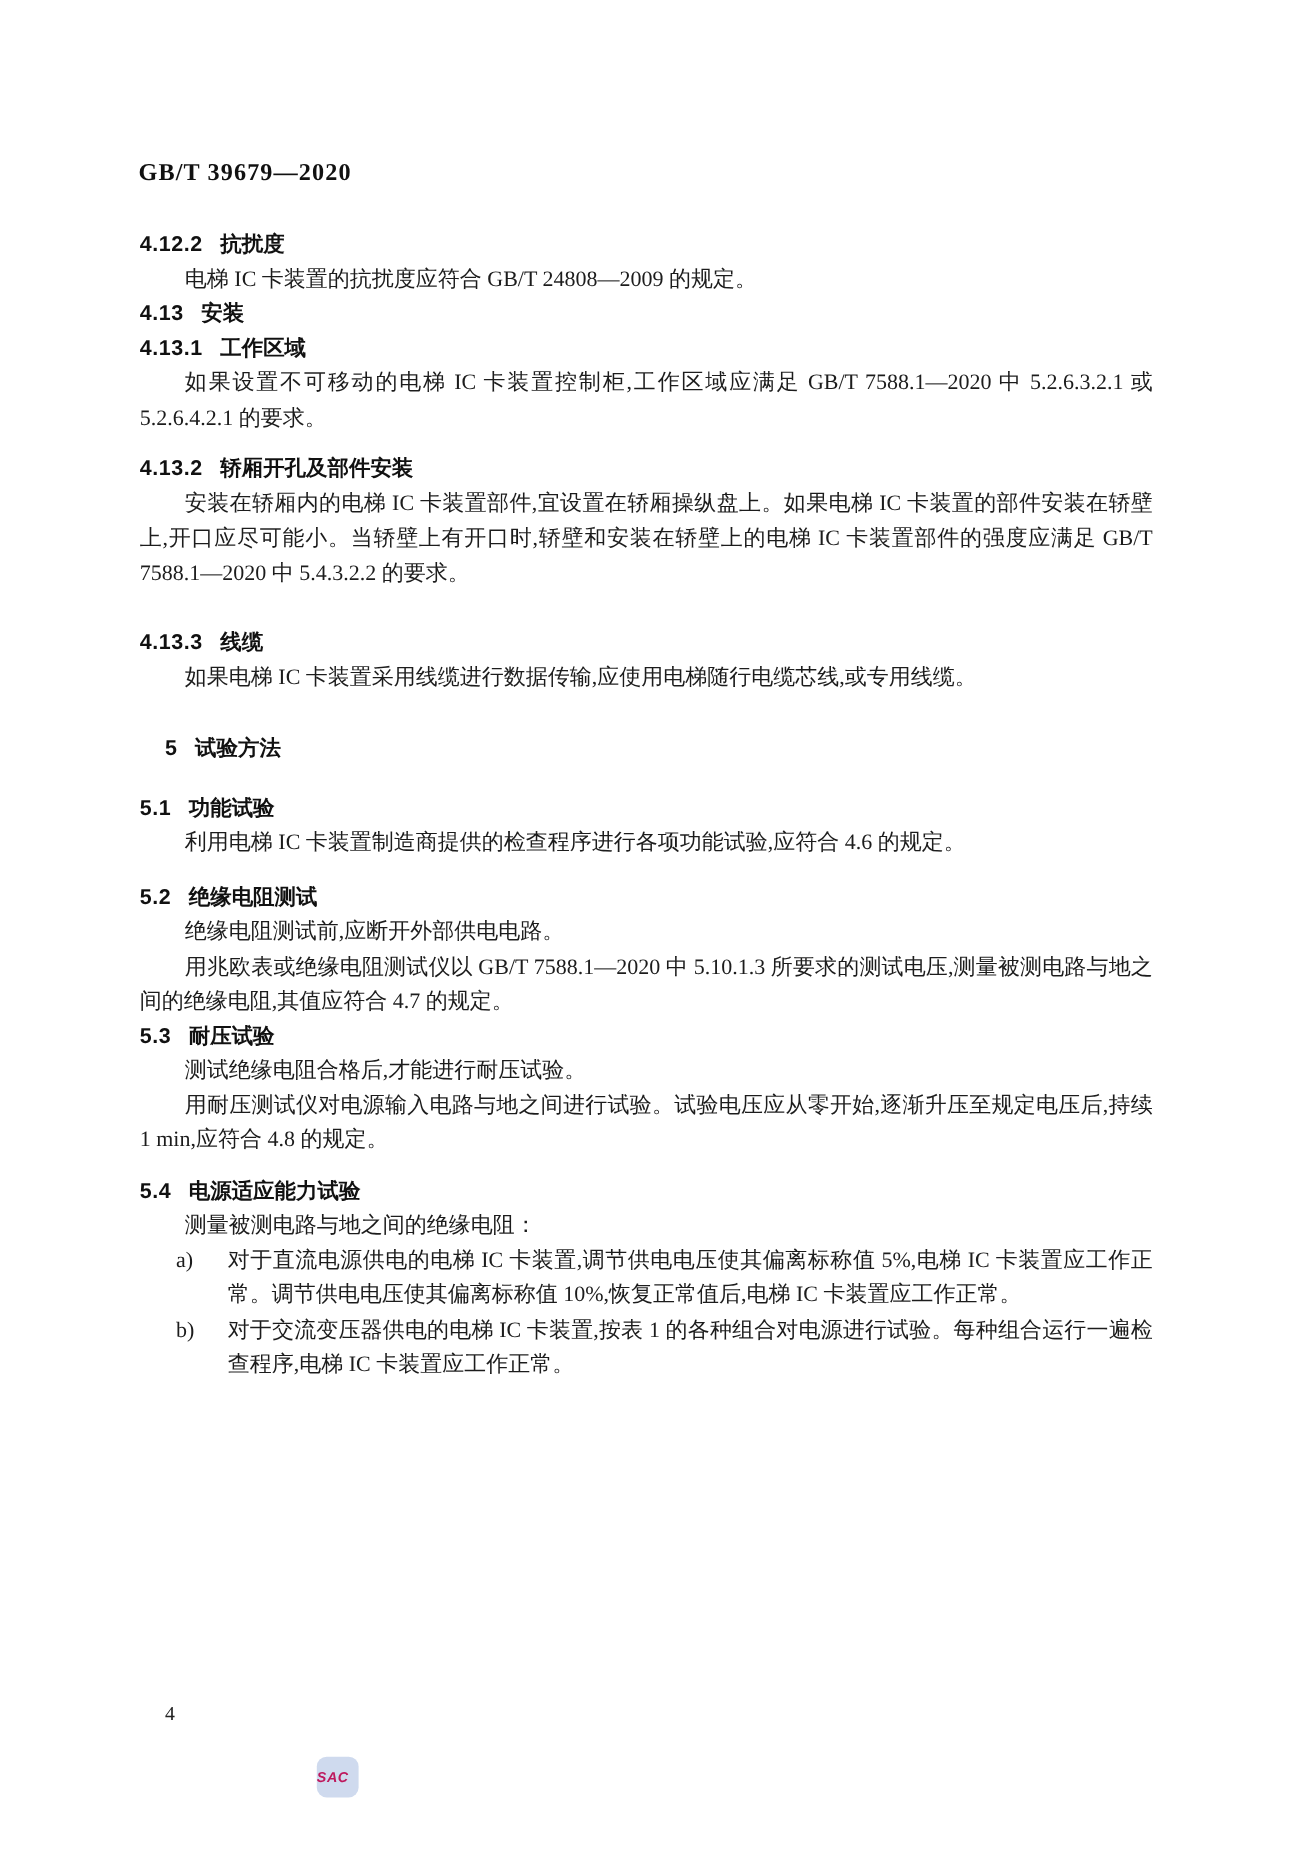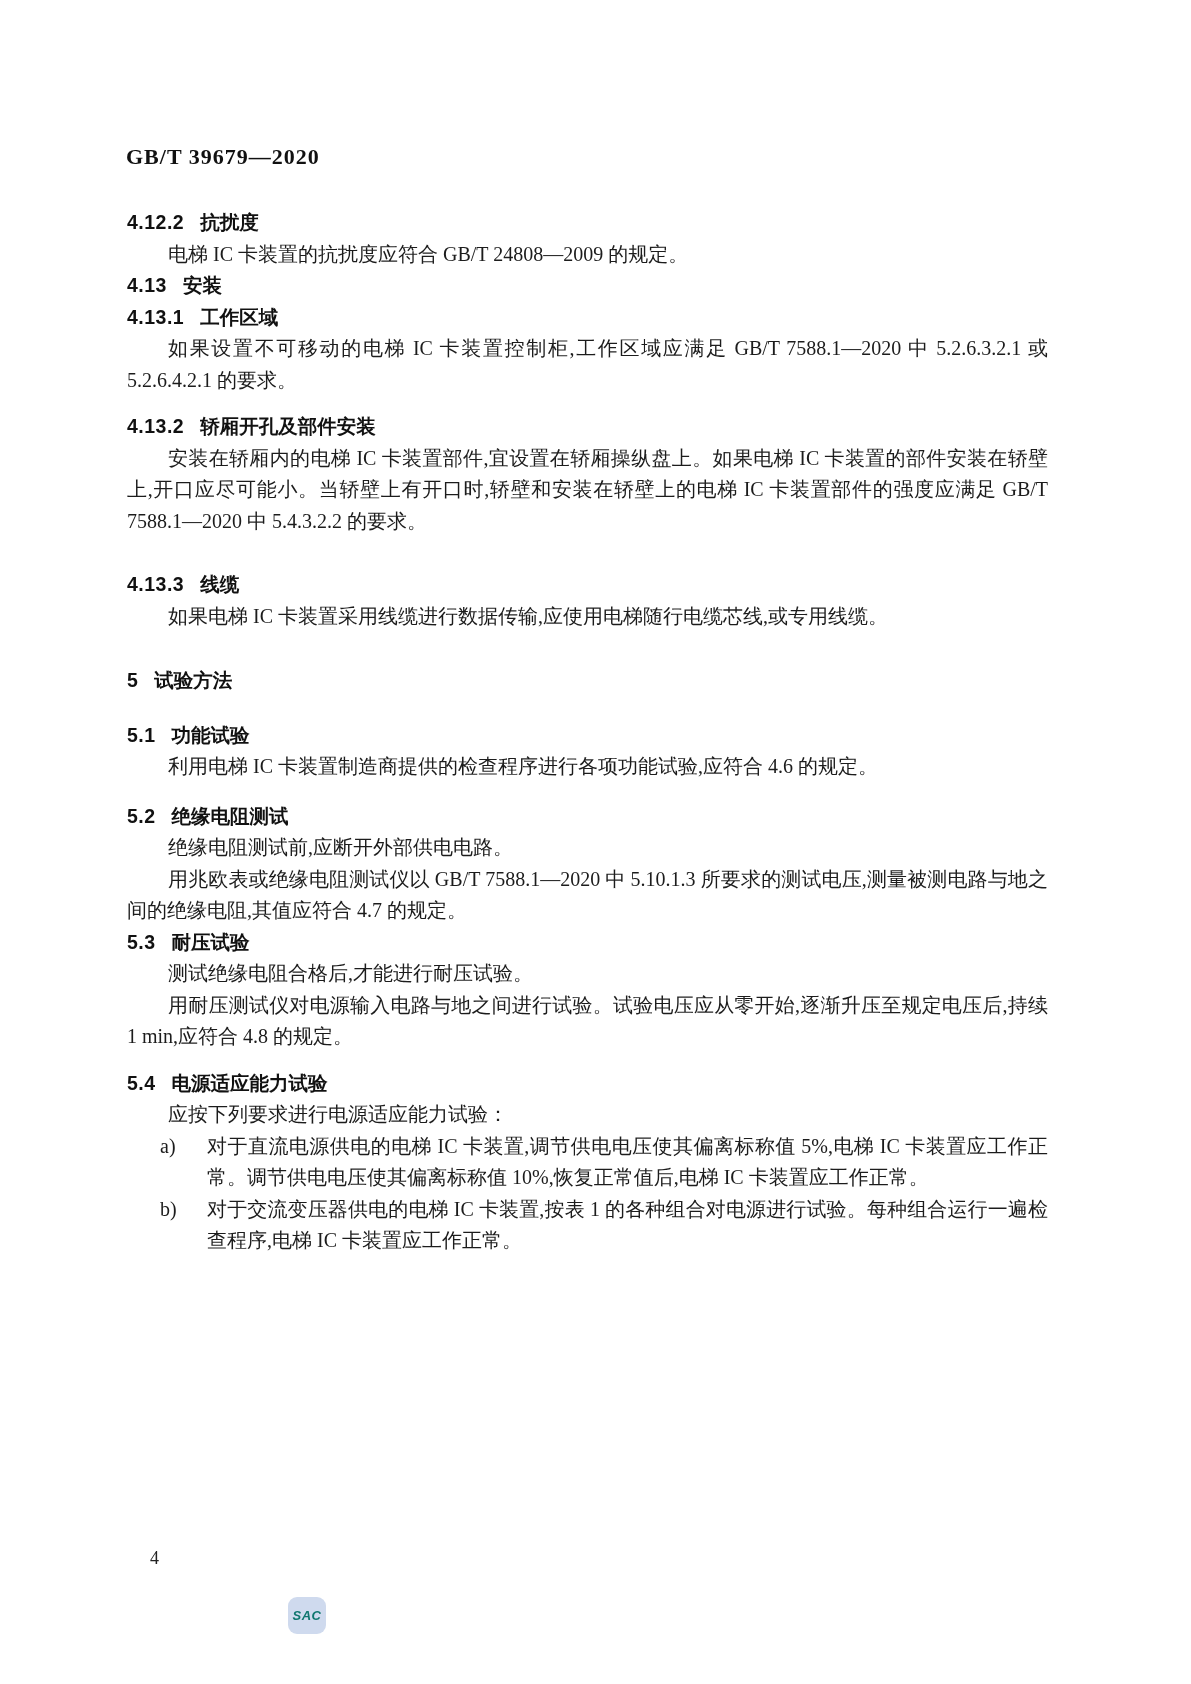--- a/index.html
+++ b/index.html
@@ -34,34 +34,34 @@
   .list-item{display:flex;margin:0;padding-left:33px;}
   .li-marker{flex:0 0 47px;font-family:"Liberation Serif",serif;}
   .li-text{flex:1;text-align:justify;}
   .mt0{margin-top:0;}
   .mt14{margin-top:14px;}
   .mt15{margin-top:15px;}
   .mt16{}
   .mt18{margin-top:18px;}
   .mt19{margin-top:32px;}
   .mt23{margin-top:23px;}
-  .mt33{margin-top:33px;}
+  .mt33{margin-top:33px;margin-left:23px;}
   .page-number{
     position:absolute;left:150px;top:1547px;
     font-family:"Liberation Serif",serif;font-size:18px;line-height:22px;
     color:#222;
   }
   .watermark{
     position:absolute;left:288px;top:1597px;
     width:38px;height:37px;border-radius:9px;
     background:#cfdaee;
-    display:flex;align-items:center;justify-content:center;
+    display:flex;align-items:center;justify-content:flex-start;
     font-family:"Liberation Sans",sans-serif;
     font-style:italic;font-weight:700;font-size:13px;letter-spacing:0.5px;
-    color:#0f766e;
+    color:#be185d;
   }
 </style>
 </head>
 <body>
 
 <div class="page">
 
   <div class="std-header">GB/T 39679—2020</div>
 
   <div class="content">
@@ -107,21 +107,21 @@
 
     <div class="heading mt16">
       <span class="h-num">5.3</span><span class="h-title">耐压试验</span>
     </div>
     <p class="para mt14">测试绝缘电阻合格后,才能进行耐压试验。</p>
     <p class="para mt0">用耐压测试仪对电源输入电路与地之间进行试验。试验电压应从零开始,逐渐升压至规定电压后,持续 1 min,应符合 4.8 的规定。</p>
 
     <div class="heading mt15">
       <span class="h-num">5.4</span><span class="h-title">电源适应能力试验</span>
     </div>
-    <p class="para mt14">应按下列要求进行电源适应能力试验：</p>
+    <p class="para mt14">测量被测电路与地之间的绝缘电阻：</p>
 
     <div class="list-item mt0">
       <span class="li-marker">a)</span>
       <div class="li-text">对于直流电源供电的电梯 IC 卡装置,调节供电电压使其偏离标称值 5%,电梯 IC 卡装置应工作正常。调节供电电压使其偏离标称值 10%,恢复正常值后,电梯 IC 卡装置应工作正常。</div>
     </div>
     <div class="list-item mt0">
       <span class="li-marker">b)</span>
       <div class="li-text">对于交流变压器供电的电梯 IC 卡装置,按表 1 的各种组合对电源进行试验。每种组合运行一遍检查程序,电梯 IC 卡装置应工作正常。</div>
     </div>
 

